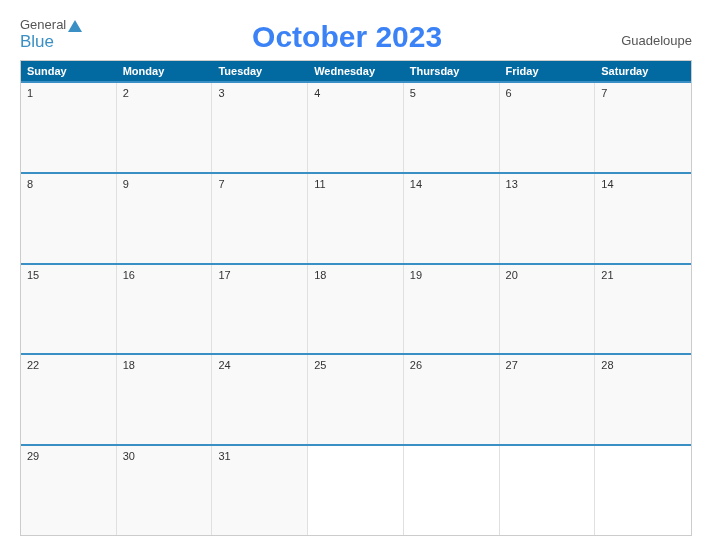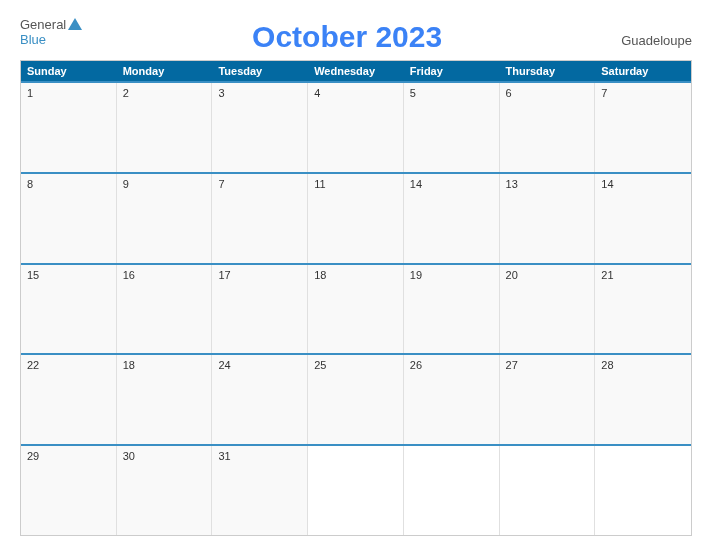--- a/index.html
+++ b/index.html
@@ -29,36 +29,36 @@
       flex-direction: column;
       align-items: flex-start;
     }
     .logo-text {
       font-size: 13px;
       color: #555;
       line-height: 1.1;
     }
     .logo-blue {
       color: #3a8fc4;
-      font-size: 13px;
+      font-size: 17px;
       text-align: right;
     }
     .logo-triangle {
       width: 0;
       height: 0;
       border-left: 7px solid transparent;
       border-right: 7px solid transparent;
       border-bottom: 12px solid #3a8fc4;
       display: inline-block;
       margin-left: 2px;
       vertical-align: middle;
     }
     .logo-row {
       display: flex;
-      align-items: flex-start;
+      align-items: flex-end;
     }
     .title {
       font-size: 30px;
       font-weight: bold;
       color: #3b82f6;
       text-align: center;
       flex: 1;
       margin-top: 2px;
     }
     .region {
@@ -133,22 +133,22 @@
     <div class="title">October 2023</div>
     <div class="region">Guadeloupe</div>
   </div>
 
   <div class="calendar">
     <div class="cal-header">
       <div class="cal-header-cell">Sunday</div>
       <div class="cal-header-cell">Monday</div>
       <div class="cal-header-cell">Tuesday</div>
       <div class="cal-header-cell">Wednesday</div>
+      <div class="cal-header-cell">Thursday</div>
       <div class="cal-header-cell">Friday</div>
-      <div class="cal-header-cell">Thursday</div>
       <div class="cal-header-cell">Saturday</div>
     </div>
     <div class="cal-body" id="cal-body">
     <div class="cal-week">
           <div class="cal-cell"><span class="day-num">1</span></div>
           <div class="cal-cell"><span class="day-num">2</span></div>
           <div class="cal-cell"><span class="day-num">3</span></div>
           <div class="cal-cell"><span class="day-num">4</span></div>
           <div class="cal-cell"><span class="day-num">5</span></div>
           <div class="cal-cell"><span class="day-num">6</span></div>

